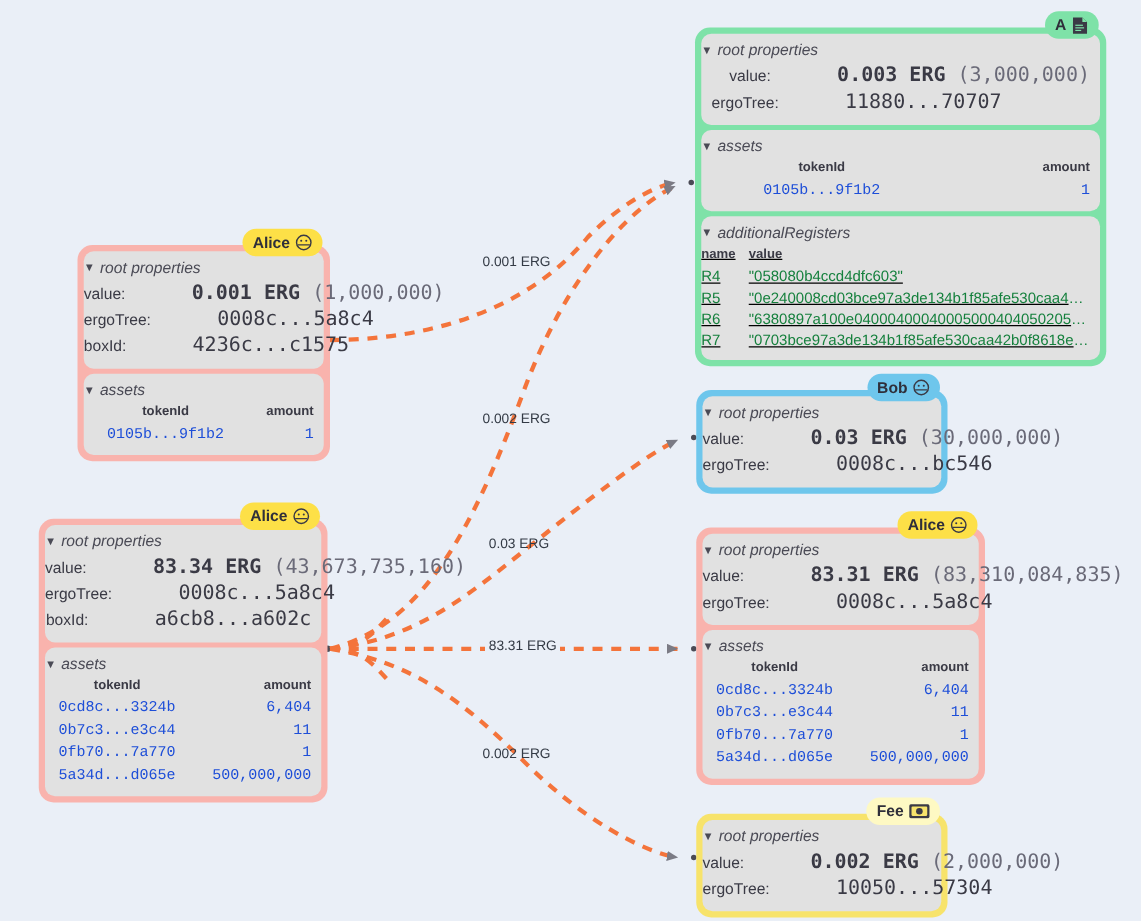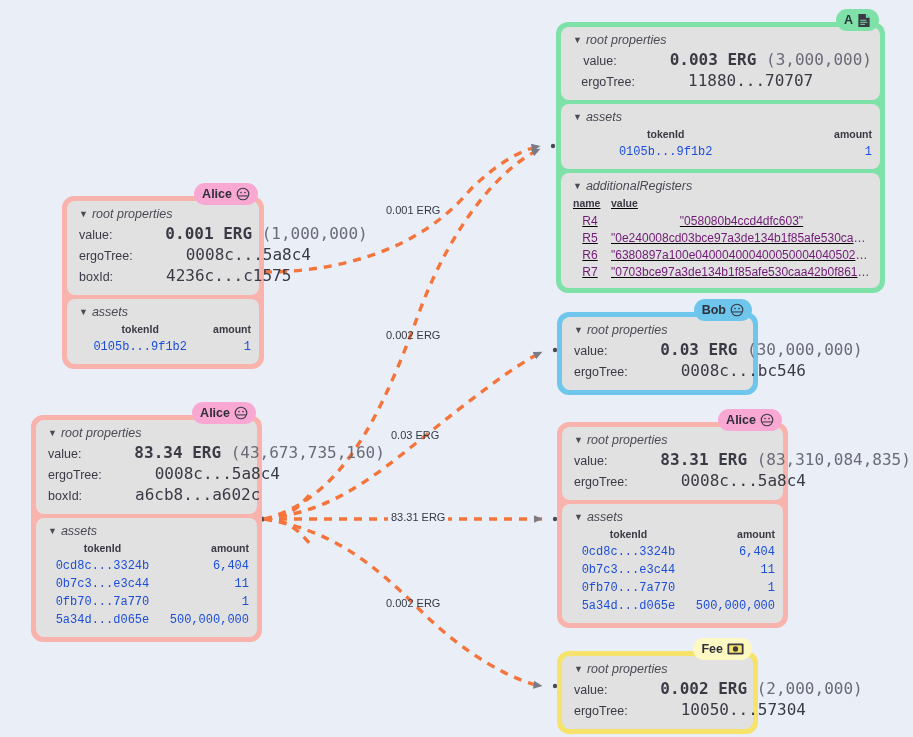--- a/index.html
+++ b/index.html
@@ -31,21 +31,21 @@
     gap: 4px;
   }
   .node.pink   { background: #f9b3ad; }
   .node.green  { background: #7ee2a8; }
   .node.blue   { background: #6ec6ec; }
   .node.yellow { background: #f7e36b; }
 
   .panel {
     background: #e1e1e1;
     border-radius: 8px;
-    padding: 6px 8px 8px 12px;
+    padding: 6px 8px 8px 0;
   }
   .panel-title {
     font-style: italic;
     font-size: 12.5px;
     color: #4a4a55;
     margin-bottom: 3px;
     white-space: nowrap;
   }
   .caret {
     font-size: 9px;
@@ -115,47 +115,46 @@
   table.regs th {
     font-size: 10.5px;
     font-weight: bold;
     color: #3a3a45;
     text-align: left;
     padding: 1px 0 3px 0;
   }
   table.regs th.h-val { padding-left: 4px; }
   table.regs td {
     font-size: 12px;
-    color: #701a75;
+    color: #15803d;
     padding: 1.5px 0;
     white-space: nowrap;
     overflow: hidden;
     text-overflow: ellipsis;
-    text-align: center;
   }
   table.regs td.r-name { width: 30px; }
   table.regs td.r-val  { padding-left: 4px; }
 
   
   .badge {
     position: absolute;
     top: -13px;
     right: 6px;
     border-radius: 11px;
     height: 22px;
     padding: 0 8px;
     display: flex;
     align-items: center;
     gap: 4px;
     font-size: 12.5px;
     font-weight: bold;
     color: #2f2f3a;
     z-index: 5;
   }
-  .badge.pink   { background: #f9a8d4; justify-content: flex-end; }
+  .badge.pink   { background: #fde047; justify-content: flex-end; }
   .badge.green  { background: #7ee2a8; }
   .badge.blue   { background: #6ec6ec; }
   .badge.yellow { background: #fef9c3; }
   .badge svg { display: block; }
 
   
   .edge-label {
     position: absolute;
     font-size: 11px;
     color: #333a45;

